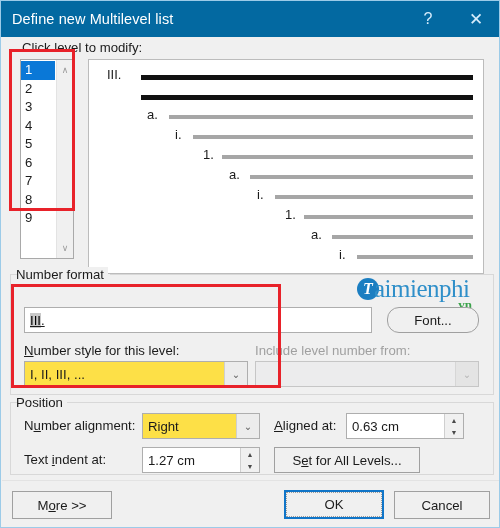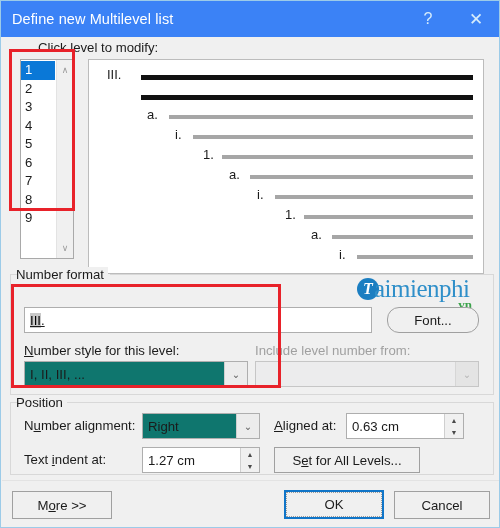--- a/index.html
+++ b/index.html
@@ -19,21 +19,21 @@
     background: #f0f0f0;
     border: 1px solid #9ccbe8;
     overflow: hidden;
   }
 
   
   .titlebar {
     position: absolute;
     left: 0; top: 0;
     width: 500px; height: 36px;
-    background: #3b82f6;
+    background: #0369a1;
     display: flex;
     align-items: center;
   }
   .titlebar .title {
     color: #ffffff;
     font-size: 14.5px;
     margin-left: 11px;
     letter-spacing: 0.1px;
     white-space: nowrap;
   }
@@ -232,21 +232,21 @@
     width: 100%;
     height: 100%;
     display: flex;
     align-items: center;
     justify-content: center;
     box-sizing: border-box;
   }
 
   .combo {
     position: absolute;
-    background: #0f766e;
+    background: #fde047;
     border: 1px solid #aeaeae;
     box-sizing: border-box;
     display: flex;
     align-items: center;
     font-size: 13.2px;
     color: #1b1b1b;
   }
   .combo .val { padding-left: 5px; flex: 1; overflow: hidden; white-space: nowrap; }
   .combo .arrowbox {
     width: 22px;
@@ -310,21 +310,21 @@
 
   <div class="titlebar">
     <span class="title">Define new Multilevel list</span>
     <span class="spacer"></span>
     <span class="tb-btn">?</span>
     <span class="tb-btn close">✕</span>
   </div>
 
   <div class="client">
 
-    <div class="lbl" style="left:20px; top:3px;margin-left:16px;">Click level to modify:</div>
+    <div class="lbl" style="left:20px; top:3px;">Click level to modify:</div>
 
     <div class="levelbox">
       <div class="items" id="level-items">
           <div class="item sel">1</div>
           <div class="item">2</div>
           <div class="item">3</div>
           <div class="item">4</div>
           <div class="item">5</div>
           <div class="item">6</div>
           <div class="item">7</div>

